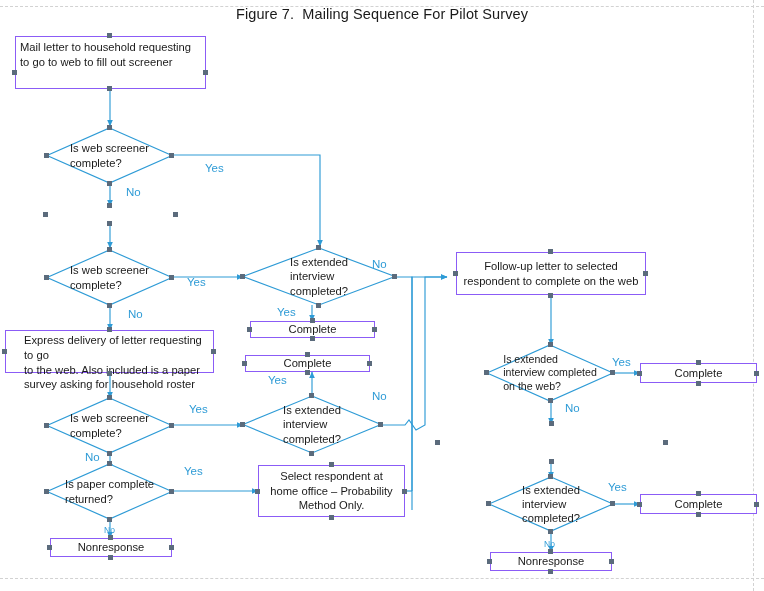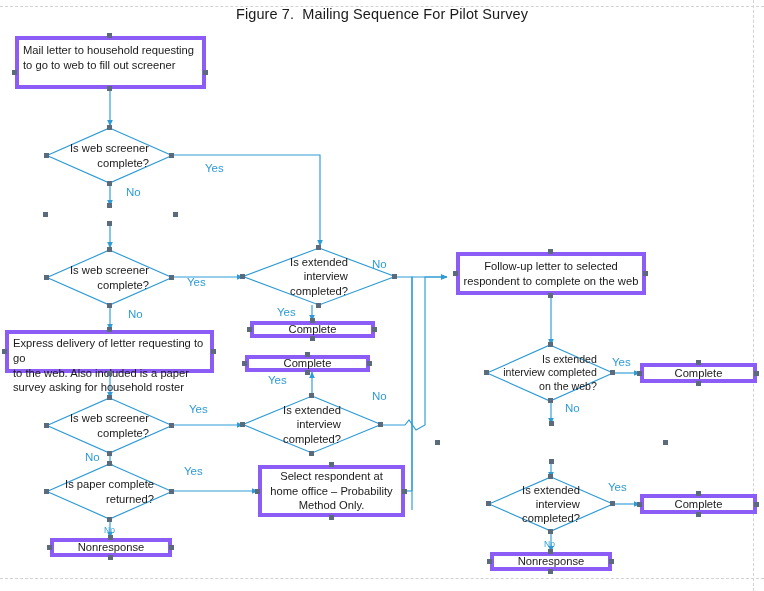--- a/index.html
+++ b/index.html
@@ -22,37 +22,37 @@
     position:absolute;left:0;top:6px;width:764px;
     text-align:center;
     font-size:14.5px;color:#1a1a1a;
     letter-spacing:.1px;
     white-space:pre;
   }
 
   
   .node{position:absolute;box-sizing:border-box;}
   .rect{
-    border:4px solid #8b5cf6;
+    border:1px solid #8b5cf6;
     background:#ffffff;
     display:flex;align-items:center;justify-content:center;
     text-align:center;
     font-size:11.2px;color:#1a1a1a;
     line-height:1.32;
     padding:1px 3px;
   }
   .rect.left{justify-content:flex-start;text-align:left;padding-left:4px;}
   .rect.blue{color:#2e9bd6;}
 
   .diamond{position:absolute;}
   .diamond svg{position:absolute;left:0;top:0;overflow:visible;}
   .diamond .dlabel{
     position:absolute;left:0;top:0;width:100%;height:100%;
     display:flex;align-items:center;justify-content:center;
-    text-align:right;font-size:11.2px;color:#1a1a1a;line-height:1.28;
+    text-align:left;font-size:11.2px;color:#1a1a1a;line-height:1.28;
     white-space:pre-line;
   }
 
   
   .elabel{
     position:absolute;font-size:11.5px;color:#2e9bd6;white-space:nowrap;
   }
   .elabel.small{font-size:8.5px;}
 
   
@@ -156,21 +156,21 @@
     <div class="dlabel">Is extended
 interview
 completed?</div>
   </div>
 
   <div class="node rect" style="left:250px;top:321px;width:125px;height:17px;">
     <span>Complete</span>
   </div>
 
   <div class="node rect left" style="left:5px;top:330px;width:209px;height:43px;align-items:flex-start;padding-top:2px;">
-    <span style="white-space:pre-line;">Express delivery of letter requesting to go
+    <span style="white-space:pre-line;margin-left:14px;">Express delivery of letter requesting to go
 to the web.  Also included is a paper
 survey asking for household roster</span>
   </div>
 
   <div class="node rect" style="left:245px;top:355px;width:125px;height:17px;">
     <span>Complete</span>
   </div>
 
   <div class="diamond" style="left:47px;top:398px;width:125px;height:55px;">
     <svg width="125" height="55">

